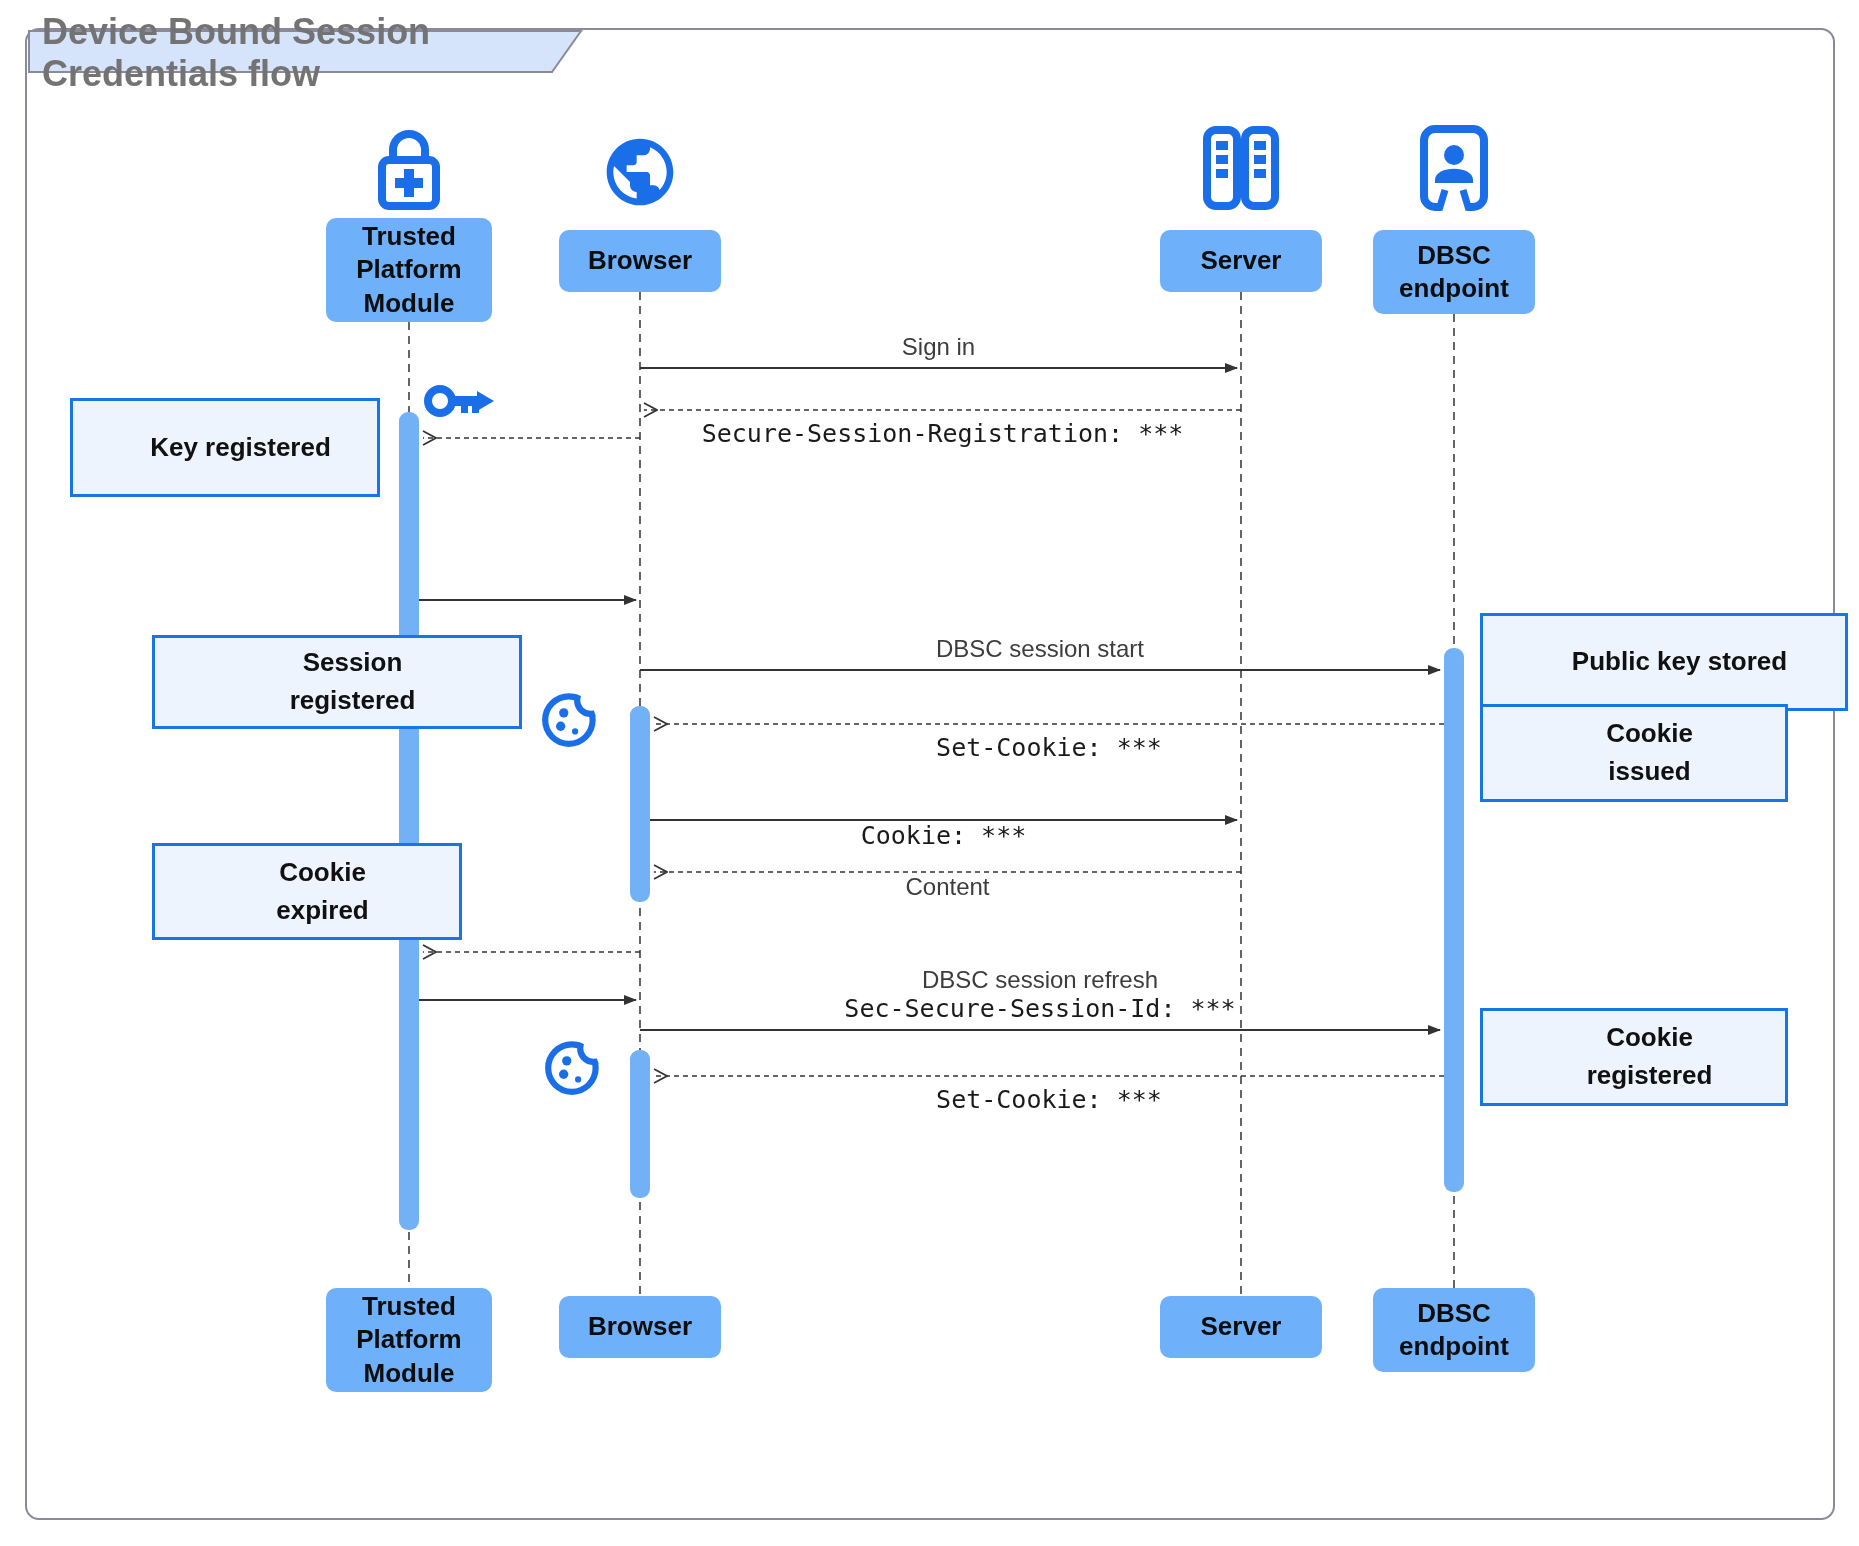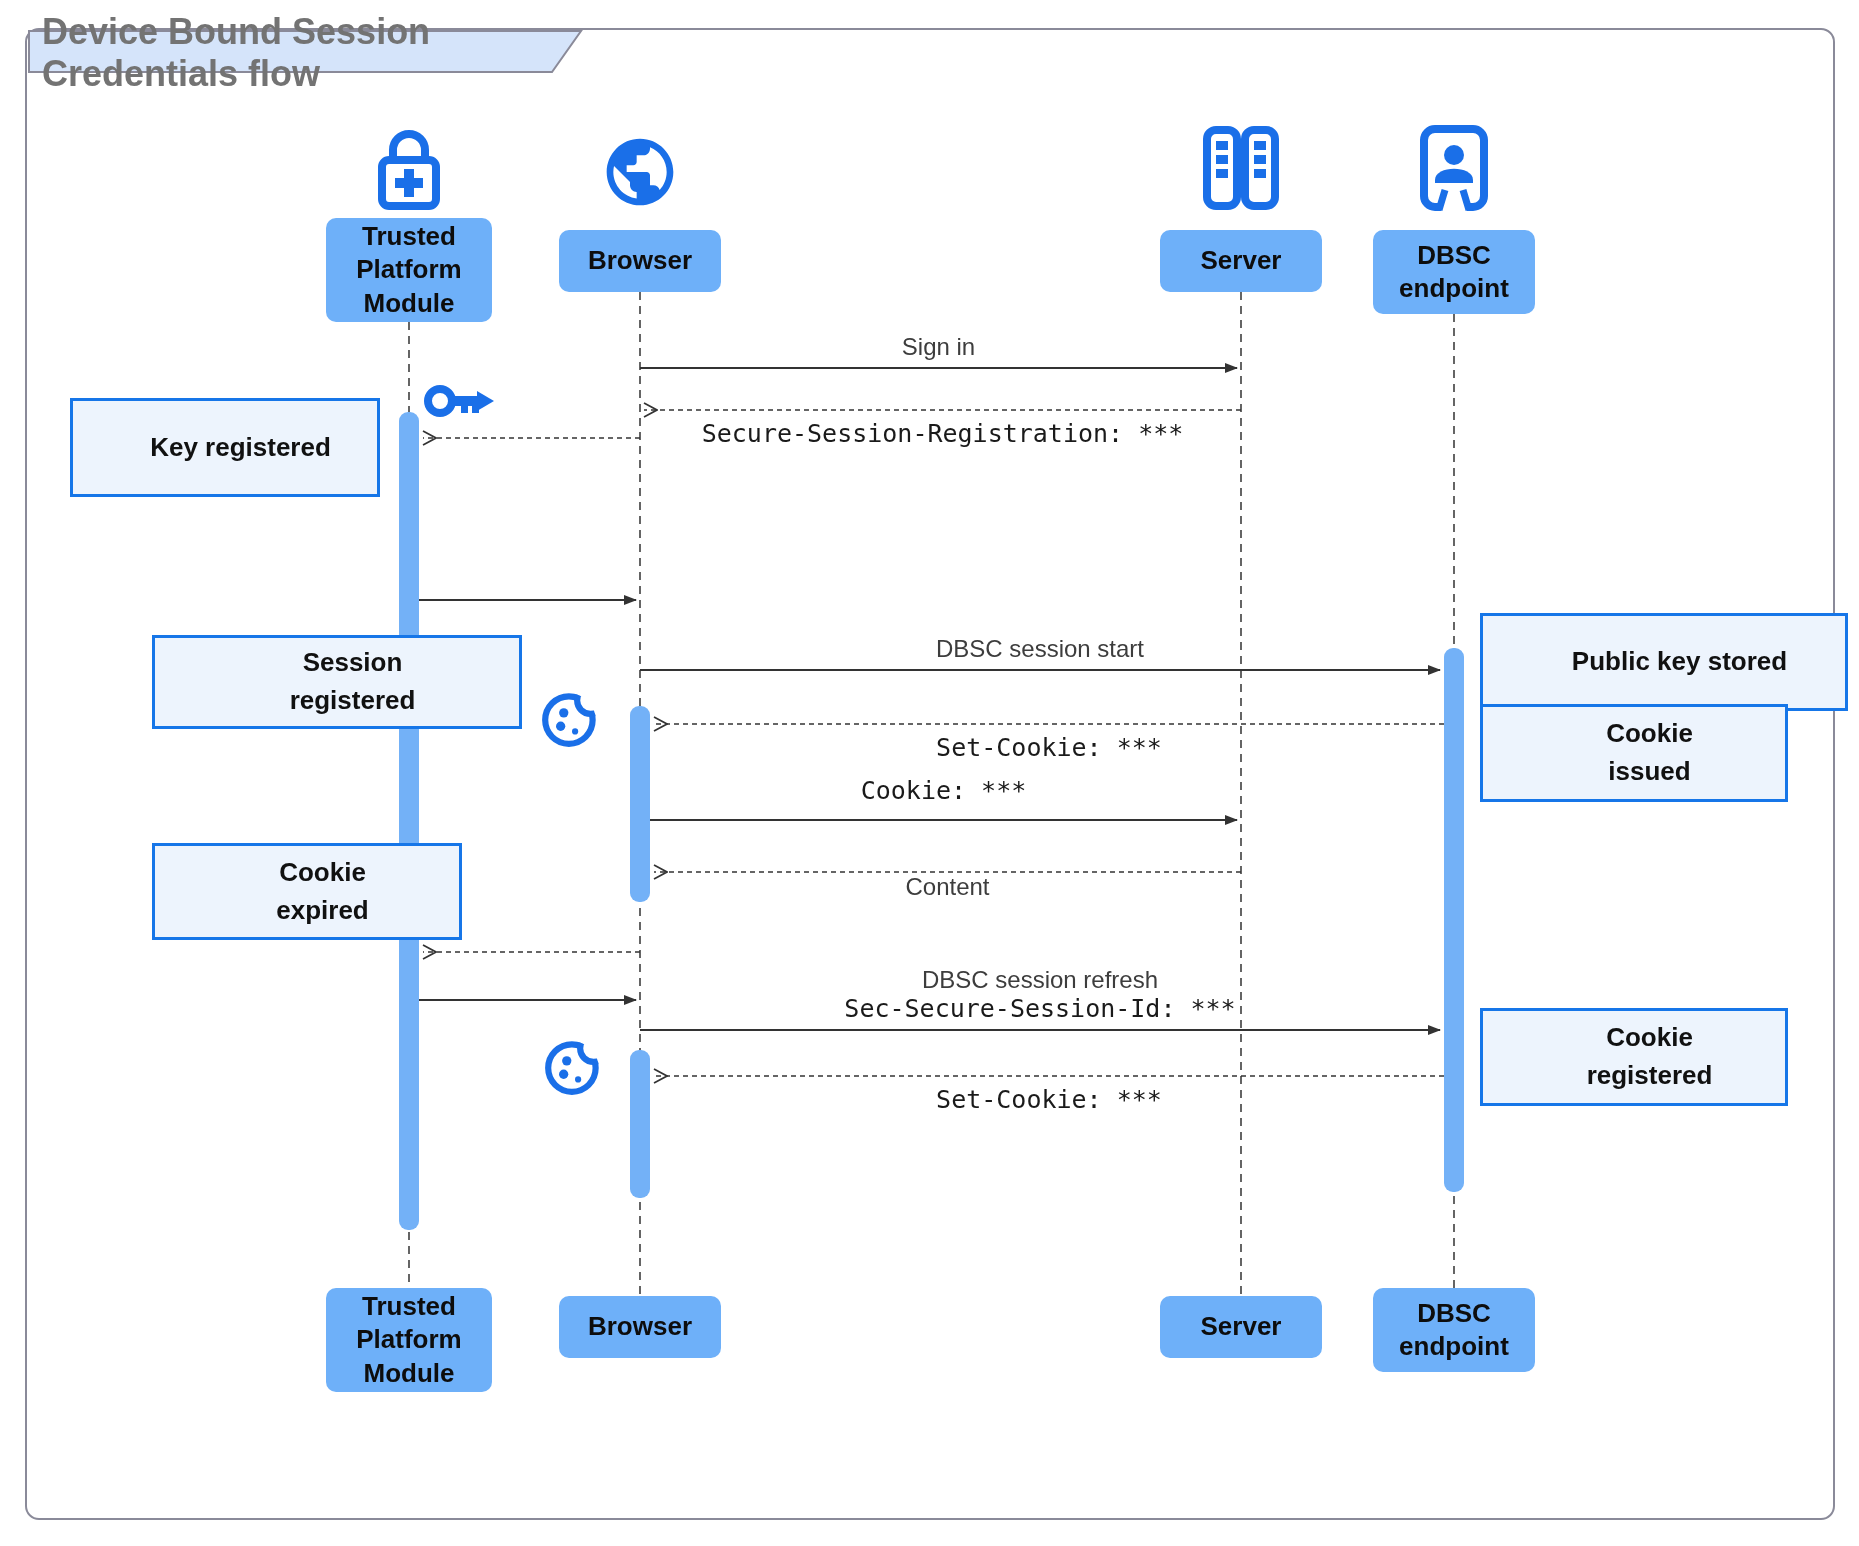--- a/index.html
+++ b/index.html
@@ -137,21 +137,21 @@
       </div>
       <div class="msg-label" style="left: 942.5px; top: 419px;">
         <div class="msg-mono">Secure-Session-Registration: ***</div>
       </div>
       <div class="msg-label" style="left: 1040px; bottom: 883px;">
         <div class="msg-sans">DBSC session start</div>
       </div>
       <div class="msg-label" style="left: 1049px; top: 733px;">
         <div class="msg-mono">Set-Cookie: ***</div>
       </div>
-      <div class="msg-label" style="left: 943.5px; bottom: 741px; margin-top: 32px;">
+      <div class="msg-label" style="left: 943.5px; bottom: 696px; margin-top: 32px;">
         <div class="msg-mono">Cookie: ***</div>
       </div>
       <div class="msg-label" style="left: 947.5px; top: 873px;">
         <div class="msg-sans">Content</div>
       </div>
       <div class="msg-label" style="left: 1040px; bottom: 523px;">
         <div class="msg-sans">DBSC session refresh</div>
         <div class="msg-mono">Sec-Secure-Session-Id: ***</div>
       </div>
       <div class="msg-label" style="left: 1049px; top: 1085px;">

